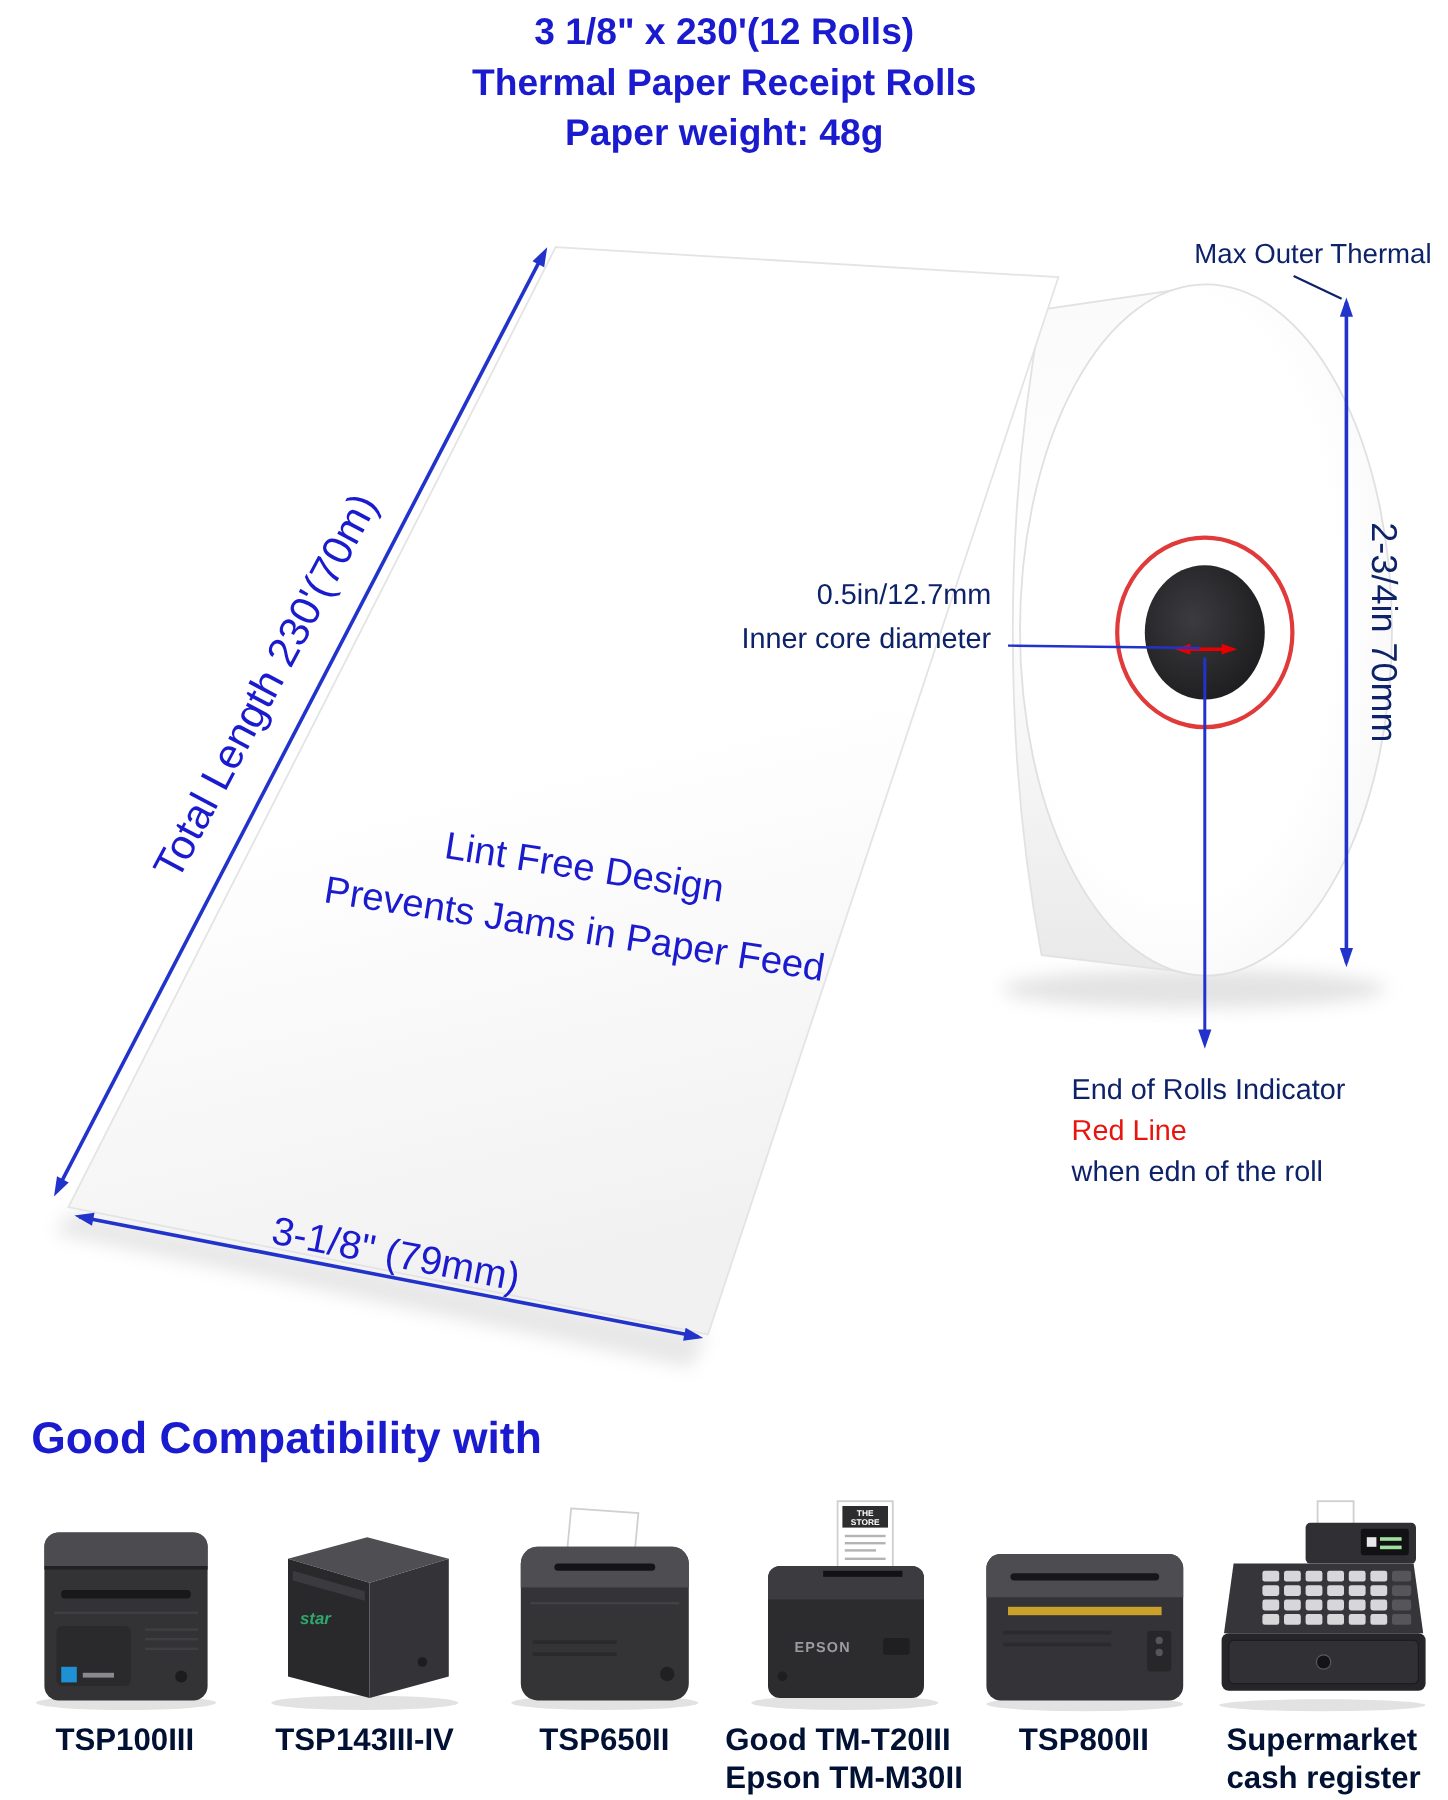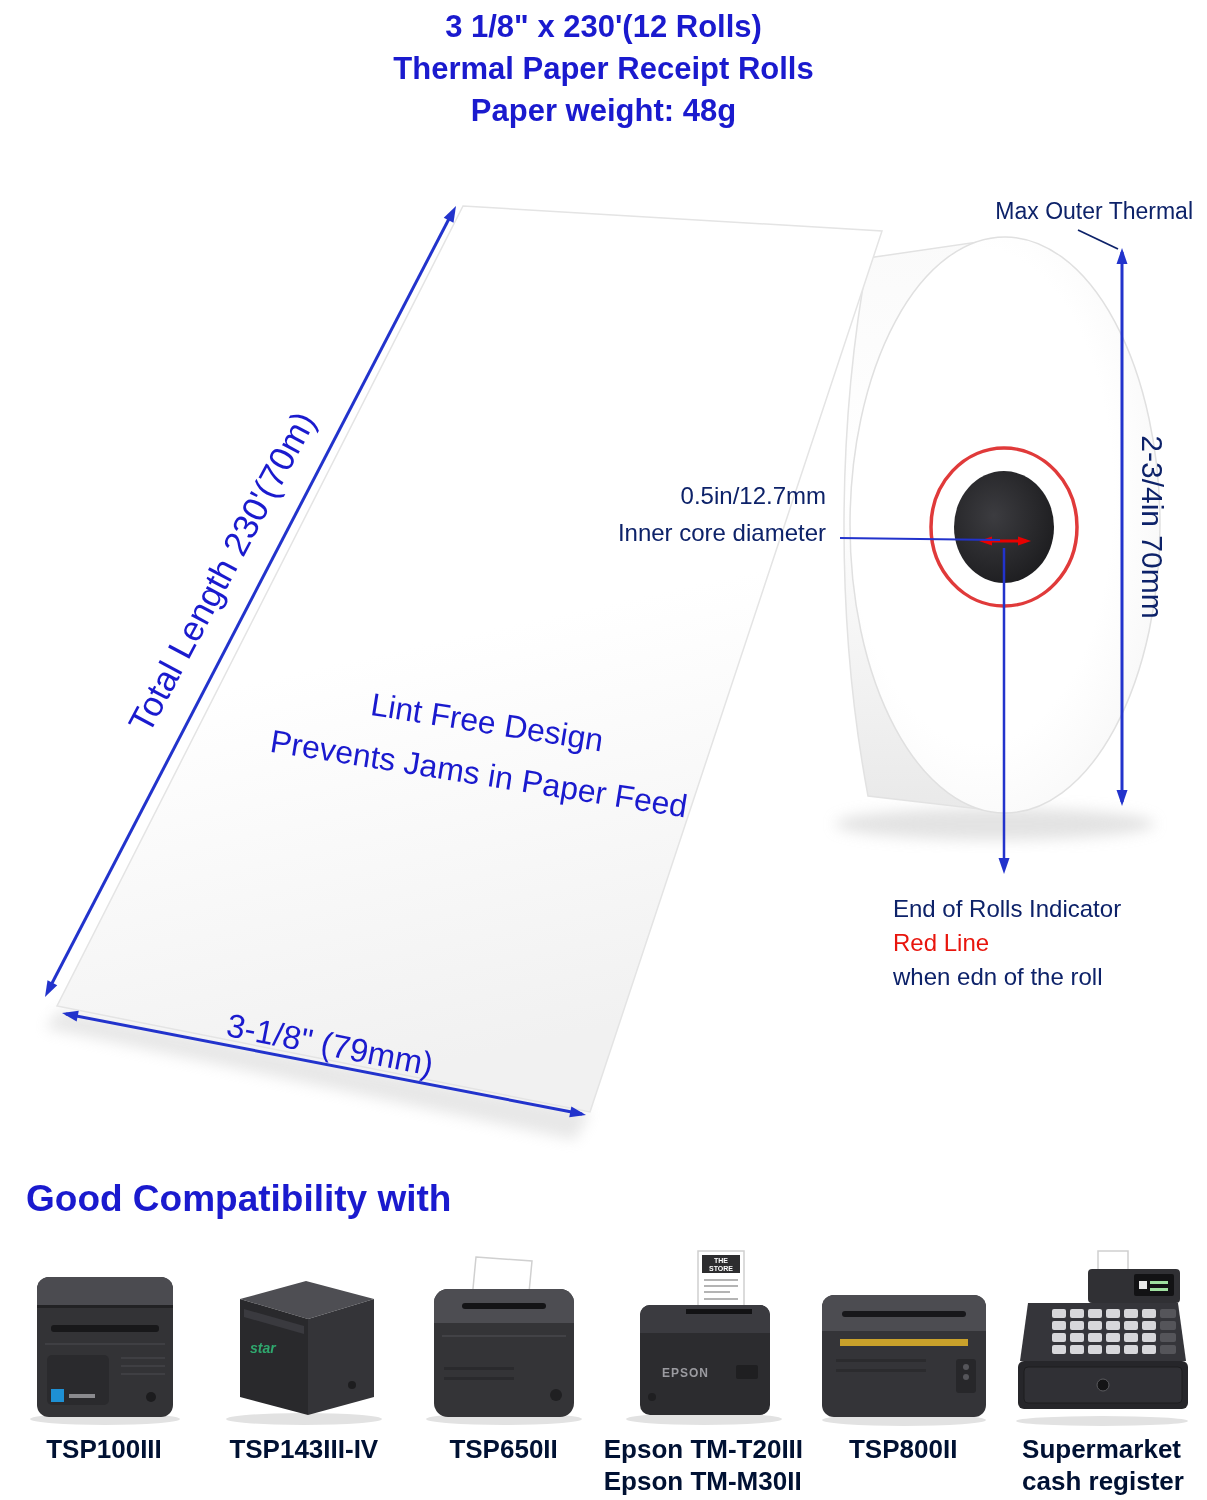--- a/index.html
+++ b/index.html
@@ -238,21 +238,21 @@
           <rect x="88" y="51" width="34" height="2" fill="#b4b4b4"></rect>
           <rect x="24" y="58" width="130" height="110" rx="10" fill="#2c2c2f"></rect>
           <path d="M24,86 h130 v-18 a10,10 0 0 0 -10,-10 h-110 a10,10 0 0 0 -10,10 z" fill="#3b3b40"></path>
           <rect x="70" y="62" width="66" height="5" fill="#121214"></rect>
           <text x="46" y="130" font-size="12" font-weight="bold" fill="#9b9ba0" letter-spacing="1">EPSON</text>
           <rect x="120" y="118" width="22" height="14" rx="2" fill="#1f1f21"></rect>
           <circle cx="36" cy="150" r="4" fill="#1f1f21"></circle>
         </svg>
       </div>
       <div class="plabel">
-        <div>Epson TM-T20III</div>
+        <div>Good TM-T20III</div>
         <div>Epson TM-M30II</div>
       </div>
     </div>
 
     <div class="printer">
       <div class="img">
         <svg width="175" height="180" viewBox="0 0 175 180">
           <ellipse cx="88" cy="173" rx="82" ry="6" fill="#e2e2e2"></ellipse>
           <rect x="6" y="48" width="164" height="122" rx="12" fill="#343438"></rect>
           <path d="M6,84 h164 v-24 a12,12 0 0 0 -12,-12 h-140 a12,12 0 0 0 -12,12 z" fill="#4c4c51"></path>

